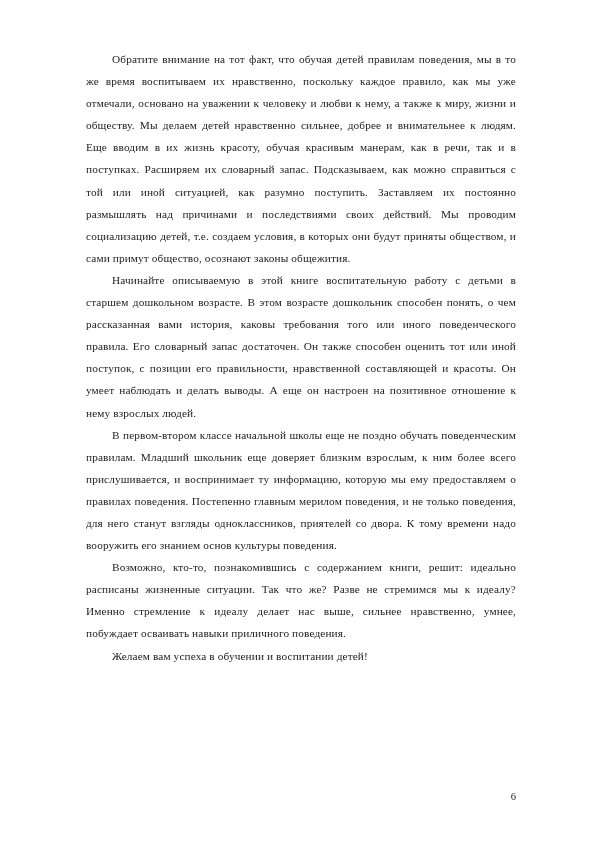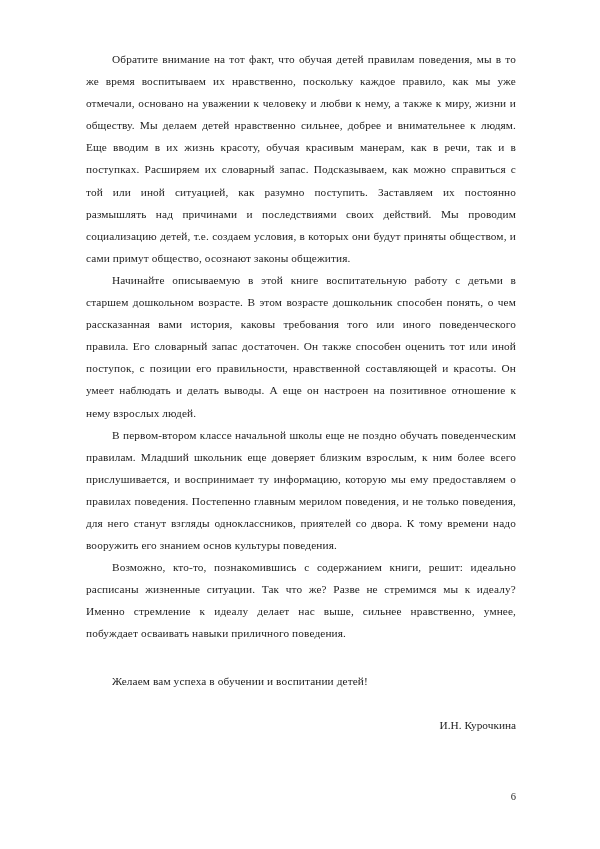--- a/index.html
+++ b/index.html
@@ -40,21 +40,20 @@
     text-align: justify;
     text-justify: inter-word;
     text-indent: 26px;
     color: #1d1d1d;
     letter-spacing: 0.01em;
     hyphens: none;
   }
 
   p.para.no-justify {
     text-align: left;
-    margin-top: 25px;
   }
 
   .signature {
     margin: 0;
     margin-top: 22px;
     font-size: 11.3px;
     line-height: 22.1px;
     text-align: right;
     color: #1d1d1d;
   }
@@ -79,19 +78,18 @@
     <p class="para">Обратите внимание на тот факт, что обучая детей правилам поведения, мы в то же время воспитываем их нравственно, поскольку каждое правило, как мы уже отмечали, основано на уважении к человеку и любви к нему, а также к миру, жизни и обществу. Мы делаем детей нравственно сильнее, добрее и внимательнее к людям. Еще  вводим в их жизнь красоту, обучая красивым манерам, как в речи, так и в поступках. Расширяем их словарный запас. Подсказываем, как можно справиться с той или иной ситуацией, как разумно поступить. Заставляем их постоянно размышлять над причинами и последствиями своих действий. Мы проводим социализацию детей, т.е. создаем условия, в которых они будут приняты обществом, и сами примут общество, осознают законы общежития.</p>
 
     <p class="para">Начинайте описываемую в этой книге воспитательную работу с детьми в старшем дошкольном возрасте. В этом возрасте дошкольник способен понять, о чем рассказанная вами история, каковы требования того или иного поведенческого правила. Его словарный запас достаточен. Он также способен оценить тот или иной поступок, с позиции его правильности, нравственной составляющей и красоты. Он умеет наблюдать и делать выводы. А еще он настроен на позитивное отношение к нему взрослых людей.</p>
 
     <p class="para">В первом-втором классе начальной школы  еще не поздно обучать поведенческим правилам. Младший школьник еще доверяет близким взрослым, к ним более всего прислушивается, и воспринимает ту информацию, которую мы ему предоставляем о правилах поведения. Постепенно главным мерилом поведения, и не только поведения, для него станут взгляды одноклассников, приятелей со двора. К тому времени надо вооружить его знанием основ культуры поведения.</p>
 
     <p class="para">Возможно, кто-то, познакомившись с содержанием книги, решит: идеально  расписаны жизненные ситуации. Так что же? Разве не стремимся мы к идеалу? Именно стремление к идеалу делает нас выше, сильнее нравственно, умнее, побуждает осваивать навыки приличного поведения.</p>
 
     <p class="para no-justify">Желаем вам успеха в обучении и воспитании детей!</p>
 
-    <p class="signature">И.Н. Курочкина</p>
 
   </div>
 
   <div class="page-number">6</div>
 
 </div>
 
 </body></html>

